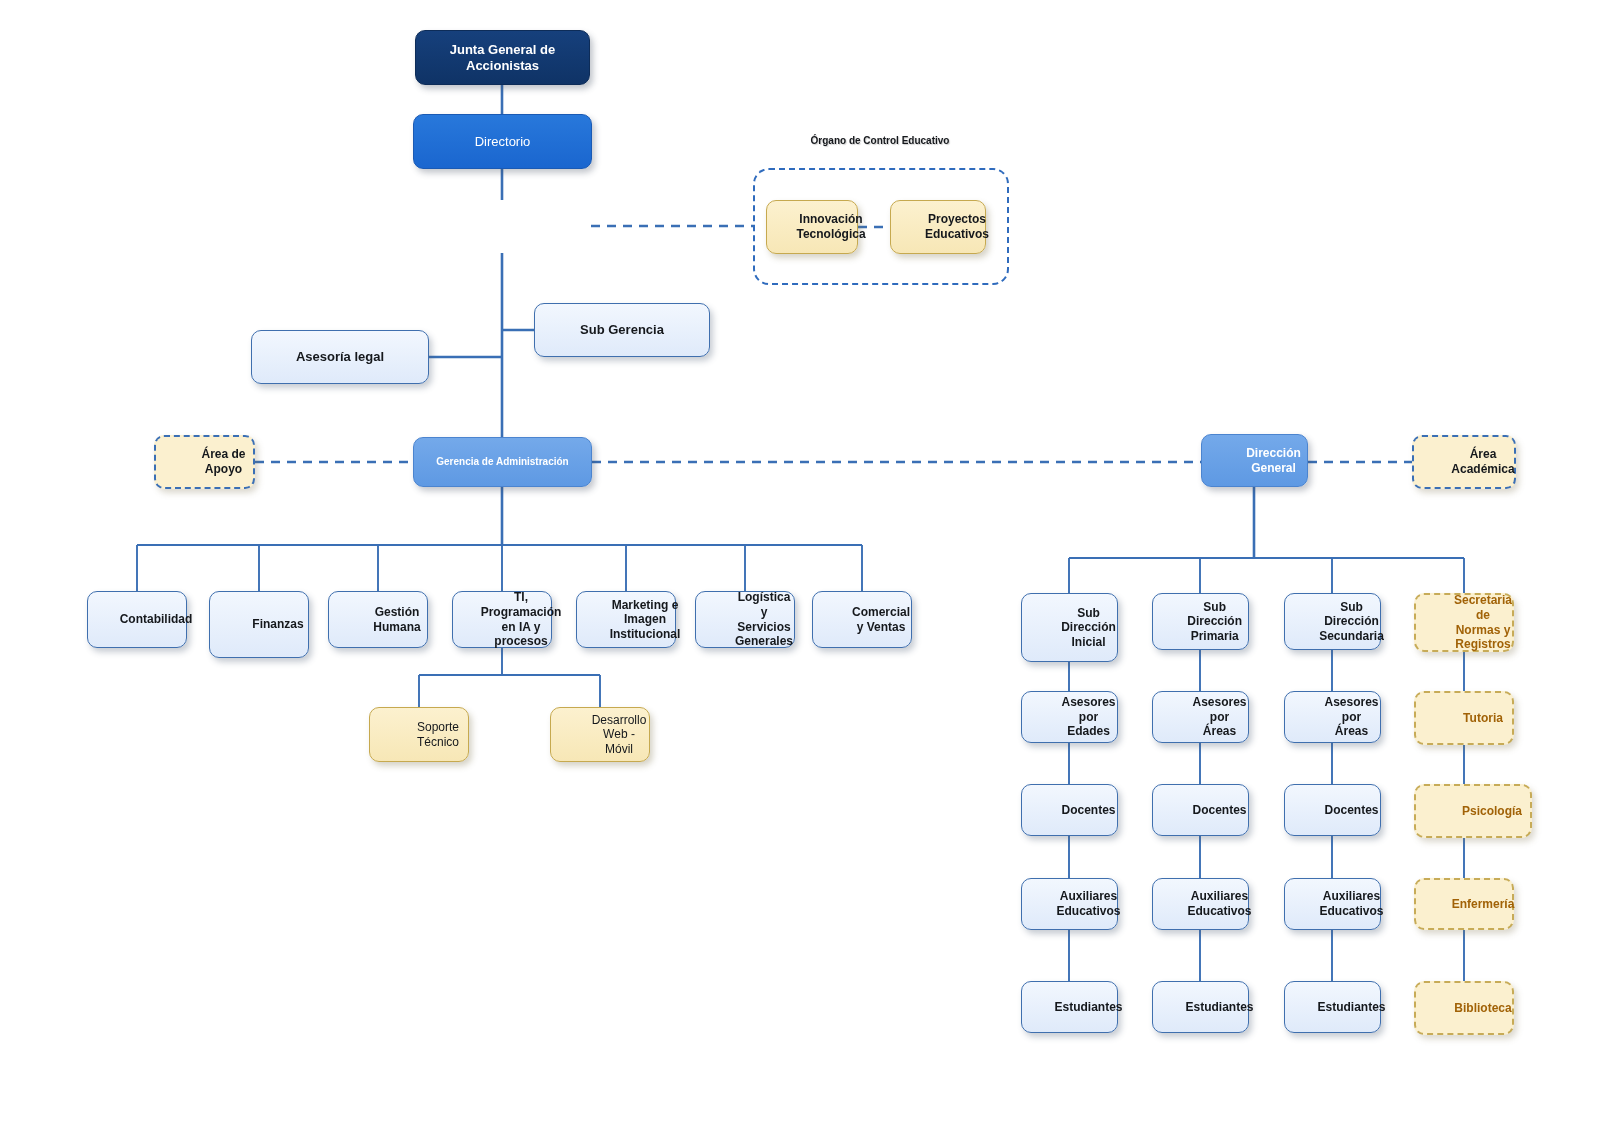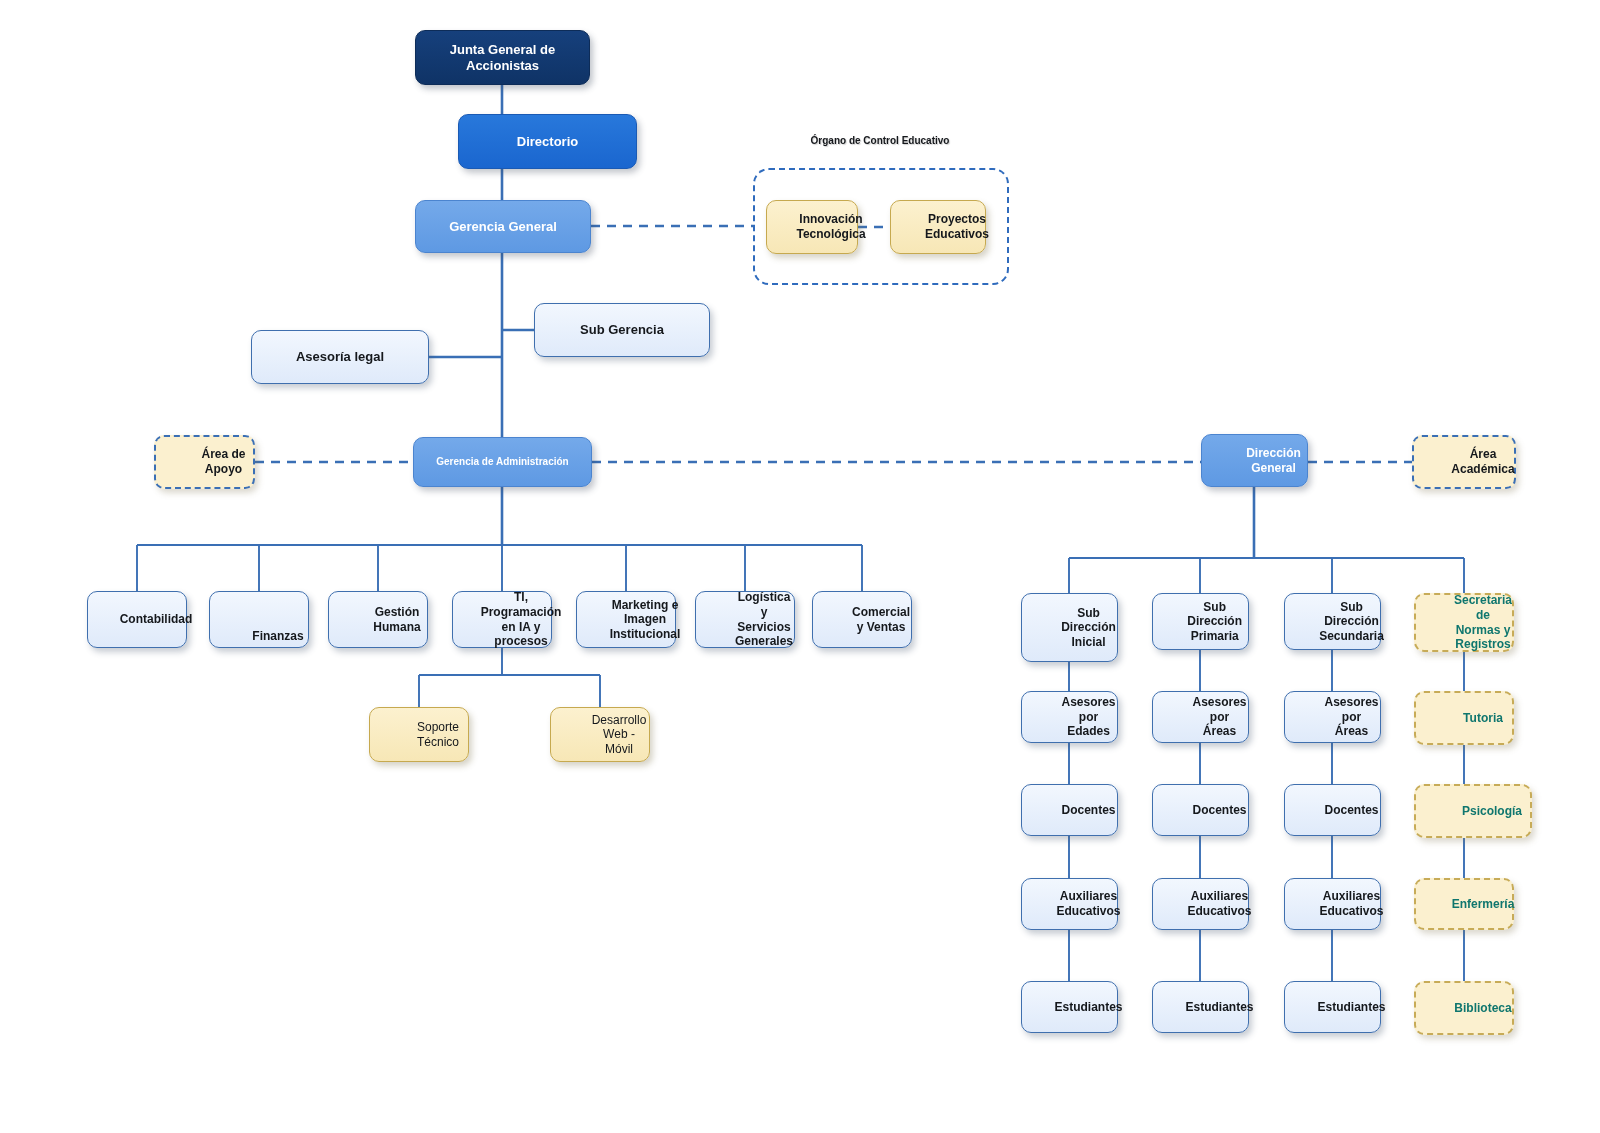--- a/index.html
+++ b/index.html
@@ -25,23 +25,22 @@
   .n-navy{
     background:linear-gradient(180deg,#16407c 0%,#0f3366 100%);
     border:1px solid #0d2c58;
     color:#ffffff;font-weight:bold;
     box-shadow:3px 4px 6px rgba(60,70,90,.32);
   }
   
   .n-blue{
     background:linear-gradient(180deg,#2878db 0%,#1a66cf 100%);
     border:1px solid #1a5ab4;
-    color:#ffffff;font-weight:bold;
+    color:#ffffff;font-weight:normal;
     box-shadow:3px 4px 6px rgba(60,70,90,.30);
-    margin-left:45px;
   }
   
   .n-blue2{
     background:linear-gradient(180deg,#74a9ea 0%,#5e99e3 100%);
     border:1px solid #4b84cf;
     color:#ffffff;font-weight:bold;
     box-shadow:3px 4px 6px rgba(60,70,90,.30);
   }
   
   .n-pale{
@@ -61,21 +60,21 @@
   .n-cream-dashb{
     background:#fbf0cf;
     border:2.2px dashed #3a6fb5;
     color:#15181c;font-weight:bold;
     box-shadow:3px 4px 6px rgba(120,110,70,.26);
   }
   
   .n-cream-dashy{
     background:#fbf0cf;
     border:2.2px dashed #c7ab57;
-    color:#0f766e;font-weight:bold;
+    color:#a16207;font-weight:bold;
     box-shadow:3px 4px 6px rgba(120,110,70,.26);
   }
   
   .group-box{
     position:absolute;
     box-sizing:border-box;
     border:2.4px dashed #2f6bbd;
     border-radius:16px;
     background:transparent;
     z-index:2;
@@ -171,23 +170,20 @@
   </svg>
 
   <div class="node n-navy t13" style="left:415px;top:30px;width:175px;height:55px;">
     <span>Junta General de Accionistas</span>
   </div>
 
   <div class="node n-blue t13" style="left:413px;top:114px;width:179px;height:55px;">
     <span>Directorio</span>
   </div>
 
-  <div class="node n-blue2 t13" style="left:415px;top:200px;width:176px;height:53px;">
-    <span>Gerencia General</span>
-  </div>
 
   <div class="group-title t125" style="left:790px;top:135px;width:180px;">
     <span>Órgano de Control Educativo</span>
   </div>
   <div class="group-box" style="left:753px;top:168px;width:256px;height:117px;"></div>
 
   <div class="node n-cream t12" style="left:766px;top:200px;width:92px;height:54px;">
     <span>Innovación Tecnológica</span>
   </div>
   <div class="node n-cream t12" style="left:890px;top:200px;width:96px;height:54px;">
@@ -214,21 +210,21 @@
     <span>Dirección General</span>
   </div>
 
   <div class="node n-cream-dashb t12" style="left:1412px;top:435px;width:104px;height:54px;">
     <span>Área Académica</span>
   </div>
 
   <div class="node n-pale t12" style="left:87px;top:591px;width:100px;height:57px;">
     <span>Contabilidad</span>
   </div>
-  <div class="node n-pale t12" style="left:209px;top:591px;width:100px;height:57px;align-items:flex-end;">
+  <div class="node n-pale t12" style="left:209px;top:591px;width:100px;height:67px;">
     <span>Finanzas</span>
   </div>
   <div class="node n-pale t12" style="left:328px;top:591px;width:100px;height:57px;">
     <span>Gestión Humana</span>
   </div>
   <div class="node n-pale t12" style="left:452px;top:591px;width:100px;height:57px;">
     <span>TI, Programación en IA y procesos</span>
   </div>
   <div class="node n-pale t12" style="left:576px;top:591px;width:100px;height:57px;">
     <span>Marketing e Imagen Institucional</span>

